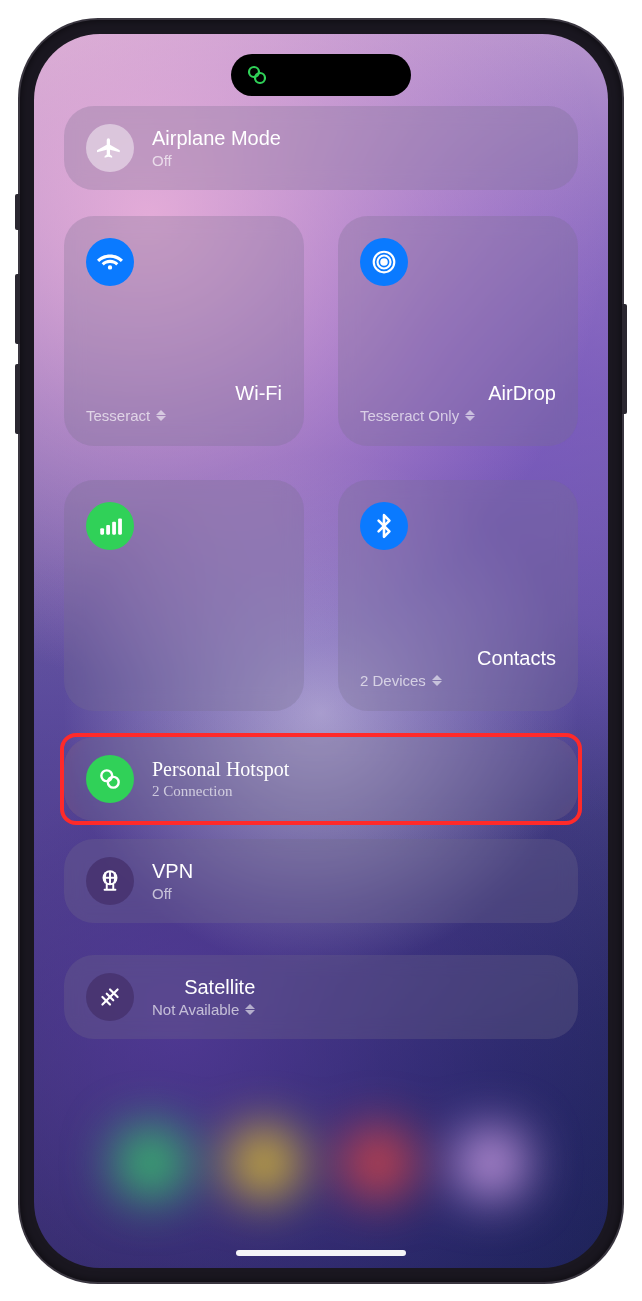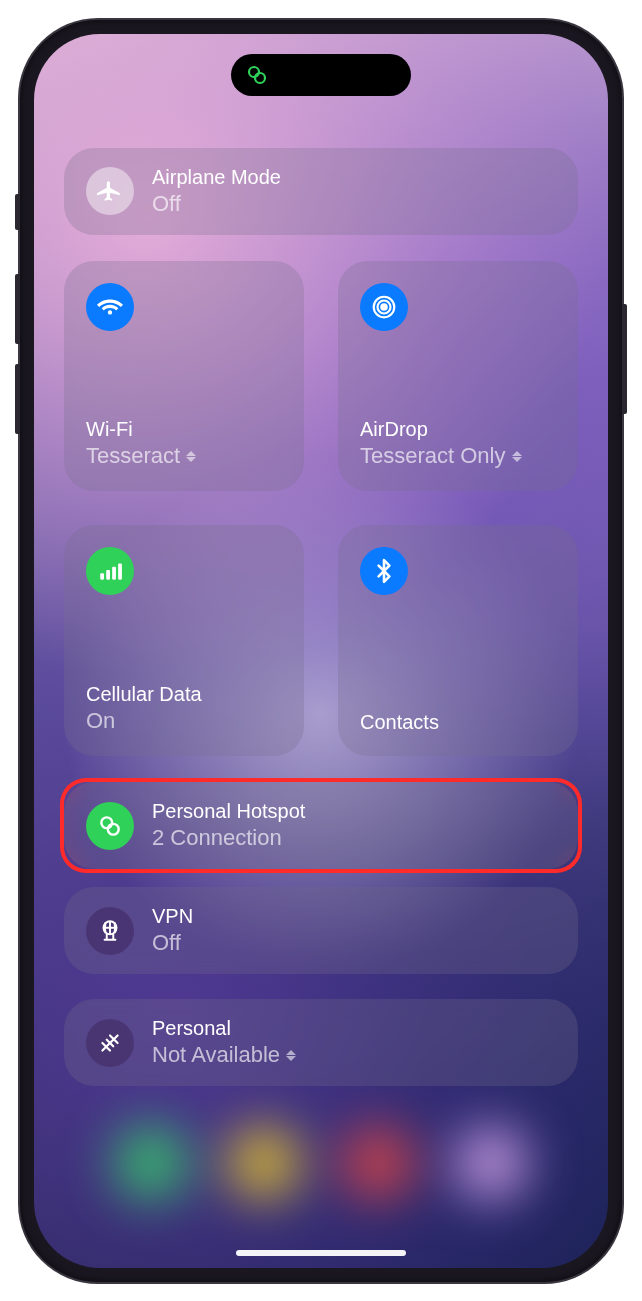--- a/index.html
+++ b/index.html
@@ -66,65 +66,67 @@
     border-radius: 30px;
     display:flex; align-items:center; padding-left:12px;
   }
   .island-badge {
     width:28px; height:28px; display:flex;align-items:center;justify-content:center;
   }
   .island-badge svg { width:24px; height:24px; }
 
   .content {
     position: absolute; inset: 0;
-    padding: 114px 30px 0;
+    padding: 72px 30px 0;
+    text-align: right;
   }
   .tile {
     background: rgba(120,110,140,.28);
     border-radius: 30px;
     -webkit-backdrop-filter: blur(10px);
     backdrop-filter: blur(10px);
   }
   .row-tile {
     display:flex; align-items:center; gap:18px;
     padding: 18px 22px;
-    margin-bottom: 25px;
+    margin-bottom: 32px;
   }
   .row-tile.tall-gap { margin-bottom: 26px; }
   .grid {
     display:grid; grid-template-columns:1fr 1fr; gap:34px;
     margin-bottom:26px;
   }
   .square-tile {
     aspect-ratio: 1.04/1;
     display:flex; flex-direction:column; justify-content:space-between;
     padding:22px;
   }
   .icon-badge {
     width:48px; height:48px; border-radius:50%;
     display:flex; align-items:center; justify-content:center;
     flex-shrink:0;
   }
   .icon-badge svg { width:26px; height:26px; }
   .label-block { display:flex; flex-direction:column; gap:2px; }
   .title { color:#fff; font-size:20px; font-weight:500; }
-  .subtitle { color:rgba(255,255,255,.65); font-size:22px; font-weight:400; display:flex; align-items:center; gap:6px;}
+  .subtitle { color:rgba(255,255,255,.65); font-size:15px; font-weight:400; display:flex; align-items:center; gap:6px;}
   .chev {
     display:inline-flex; flex-direction:column; gap:1px; opacity:.7;
   }
   .chev::before,.chev::after{
     content:""; width:0;height:0; border-left:5px solid transparent; border-right:5px solid transparent;
   }
   .chev::before{ border-bottom:5px solid rgba(255,255,255,.8);}
   .chev::after{ border-top:5px solid rgba(255,255,255,.8);}
 
   .highlight {
     box-shadow: 0 0 0 4px #ff2a2a;
-    border-radius: 22px;
+    border-radius: 12px;
     margin-bottom:18px;
+    font-family:Liberation Serif, serif;
   }
   .home-indicator {
     position:absolute; bottom:12px; left:50%; transform:translateX(-50%);
     width:170px; height:6px; background:#fff; border-radius:4px; opacity:.95;
   }
 
   
   .bg-white{ background:rgba(255,255,255,.45);}
   .bg-blue{ background:#0a7aff;}
   .bg-green{ background:#30d158;}
@@ -209,34 +211,34 @@
 
         <div class="tile square-tile">
           <span class="icon-badge bg-green">
             <svg viewBox="0 0 24 24" fill="#fff">
                 <rect x="3" y="14" width="3.5" height="6" rx="1"></rect>
                 <rect x="8.5" y="11" width="3.5" height="9" rx="1"></rect>
                 <rect x="14" y="8" width="3.5" height="12" rx="1"></rect>
                 <rect x="19.5" y="5" width="3.5" height="15" rx="1"></rect>
               </svg>
           </span>
-          <div class="label-block">
-            <span class="title">Cellular Data</span>
-            <span class="subtitle">On</span>
-          </div>
         </div>
 
         <div class="tile square-tile">
           <span class="icon-badge bg-blue">
             <svg viewBox="0 0 24 24" fill="none" stroke="#fff" stroke-width="2.4" stroke-linejoin="round" stroke-linecap="round">
                 <path d="M7 7l10 10-5 5V2l5 5L7 17"></path>
               </svg>
           </span>
           <div class="label-block">
             <span class="title">Contacts</span>
+            <span class="subtitle">
+                <span>2 Devices</span>
+                <span class="chev"></span>
+              </span>
           </div>
         </div>
       </div>
 
       <div class="highlight">
         <div class="tile row-tile" style="margin-bottom:0">
           <span class="icon-badge bg-green">
             <svg viewBox="0 0 24 24" fill="none" stroke="#fff" stroke-width="2.2">
                 <circle cx="9" cy="9" r="5"></circle>
                 <circle cx="15" cy="15" r="5"></circle>
@@ -266,21 +268,21 @@
       <div class="tile row-tile">
         <span class="icon-badge bg-darkpurple">
           <svg viewBox="0 0 24 24" fill="none" stroke="#fff" stroke-width="2" stroke-linecap="round">
               <path d="M5 19l14-14"></path>
               <path d="M5 12l7 7"></path>
               <path d="M12 5l7 7"></path>
               <path d="M9 9l6 6"></path>
             </svg>
         </span>
         <div class="label-block">
-          <span class="title">Personal</span>
+          <span class="title">Satellite</span>
           <span class="subtitle">
               <span>Not Available</span>
               <span class="chev"></span>
             </span>
         </div>
       </div>
 
     </div>
 
     <div class="home-indicator"></div>

